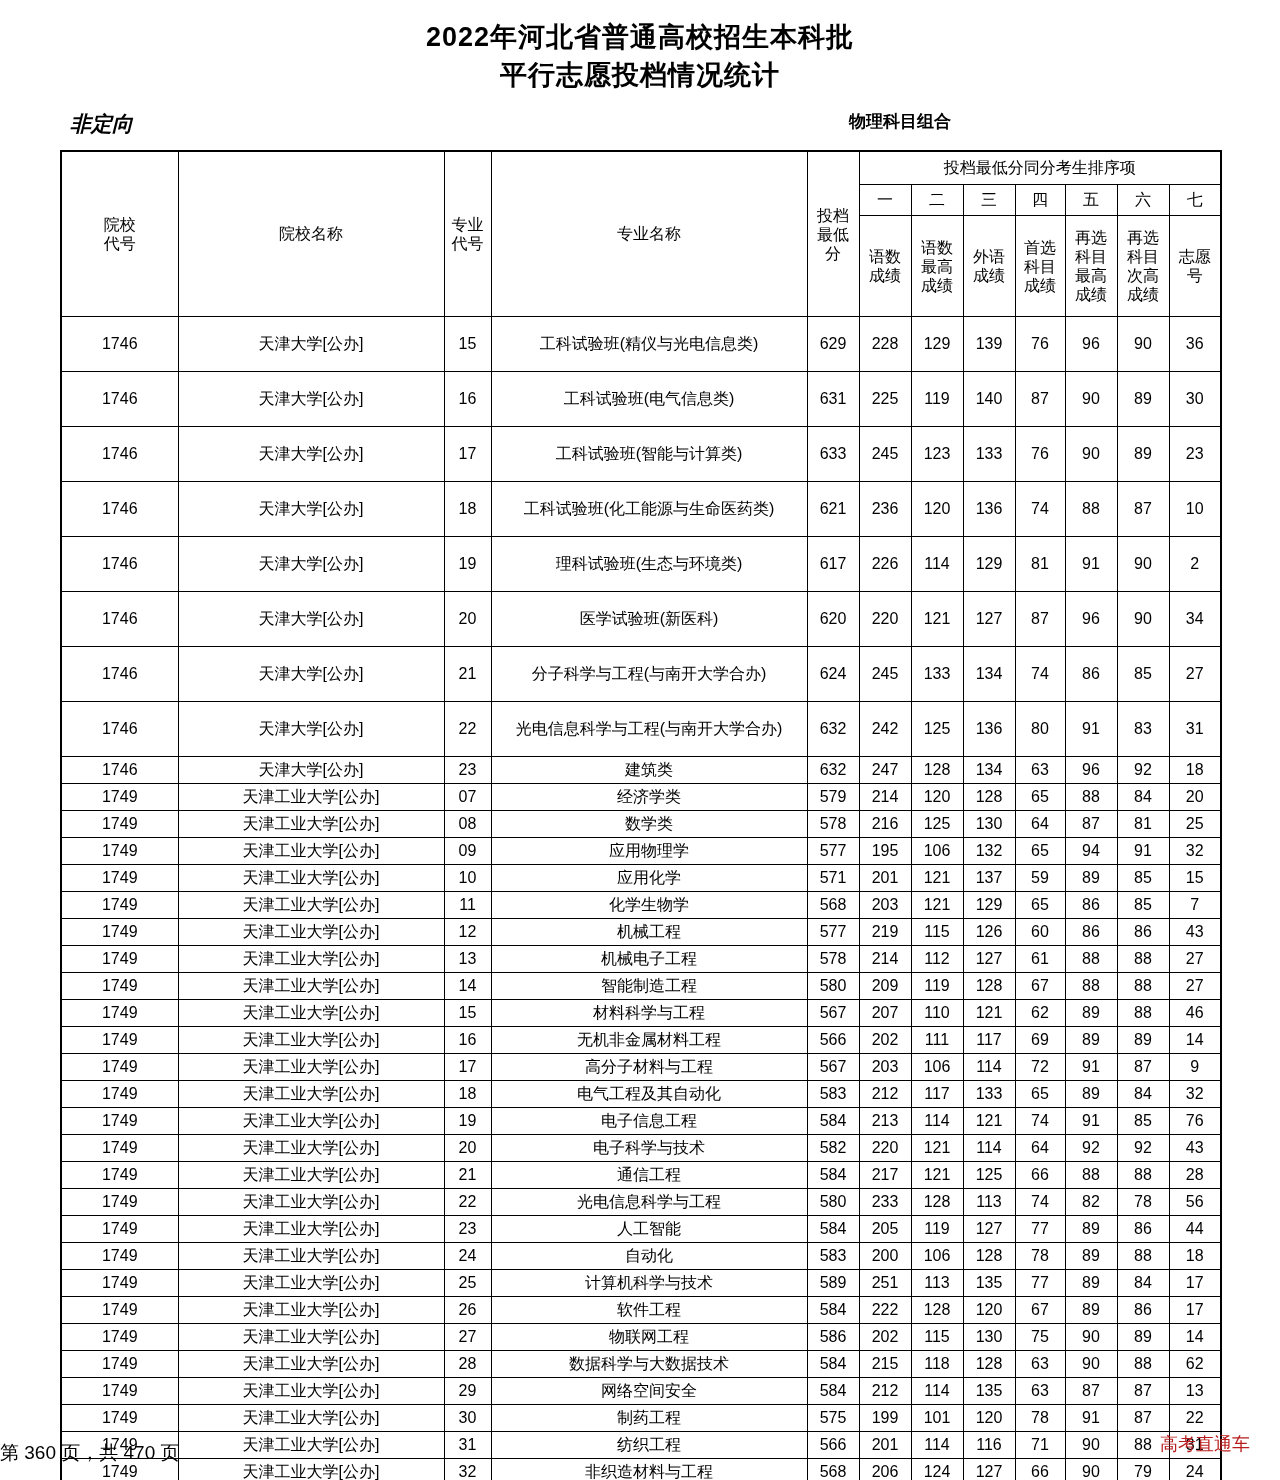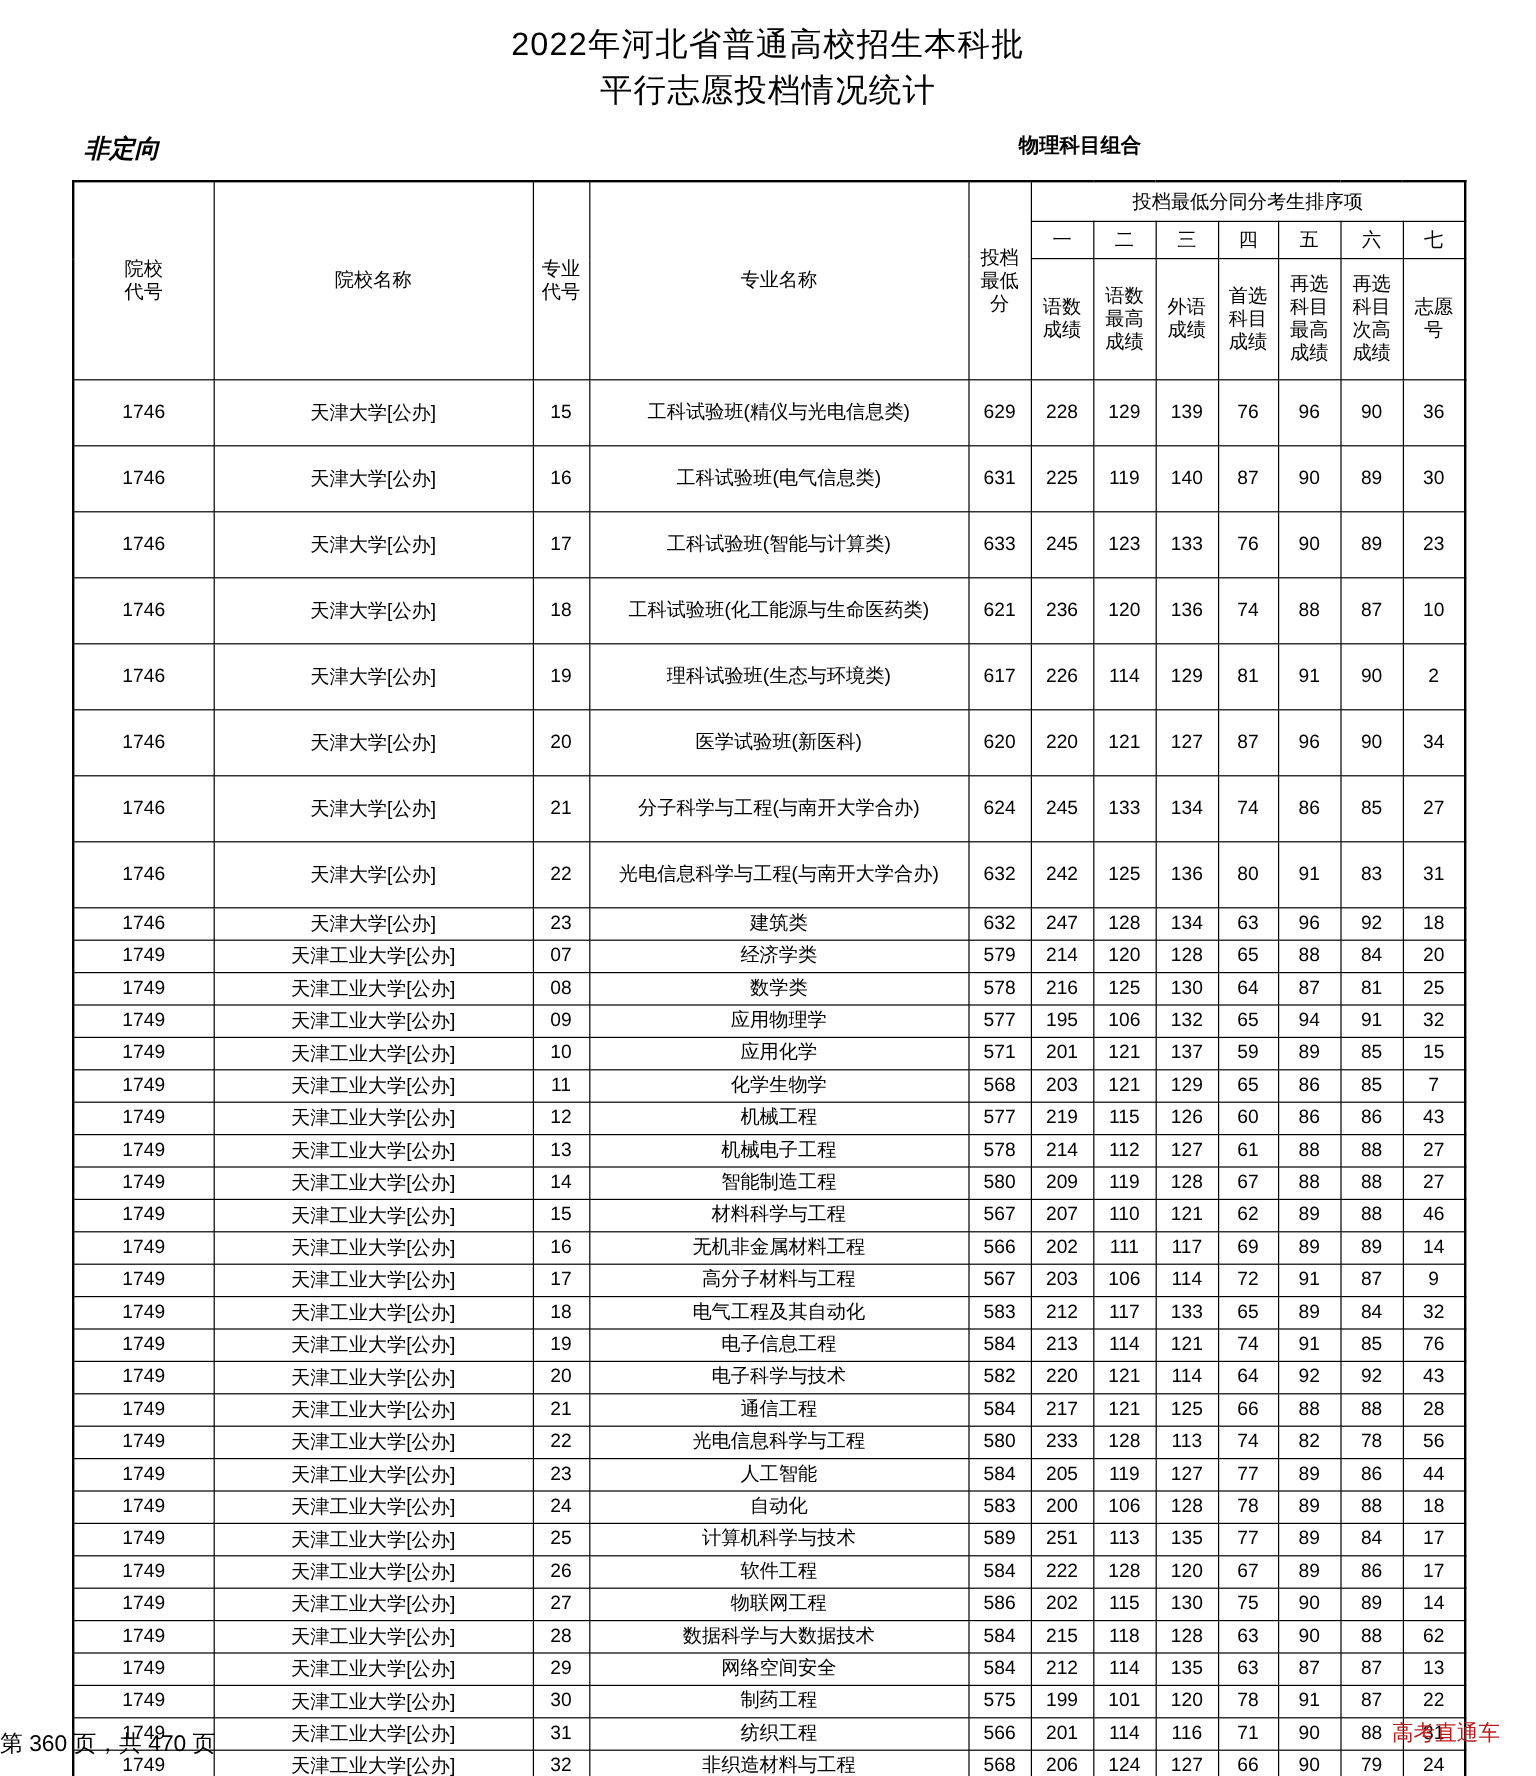--- a/index.html
+++ b/index.html
@@ -20,21 +20,21 @@
     height: 1480px;
     position: relative;
     box-sizing: border-box;
   }
   .title-block {
     text-align: center;
     padding-top: 18px;
   }
   .title-line {
     font-size: 27px;
-    font-weight: normal;
+    font-weight: bold;
     line-height: 38px;
     letter-spacing: 1px;
   }
   .subhead-row {
     position: relative;
     height: 34px;
     margin-top: 16px;
     padding: 0 0 0 0;
   }
   .subhead-left {

